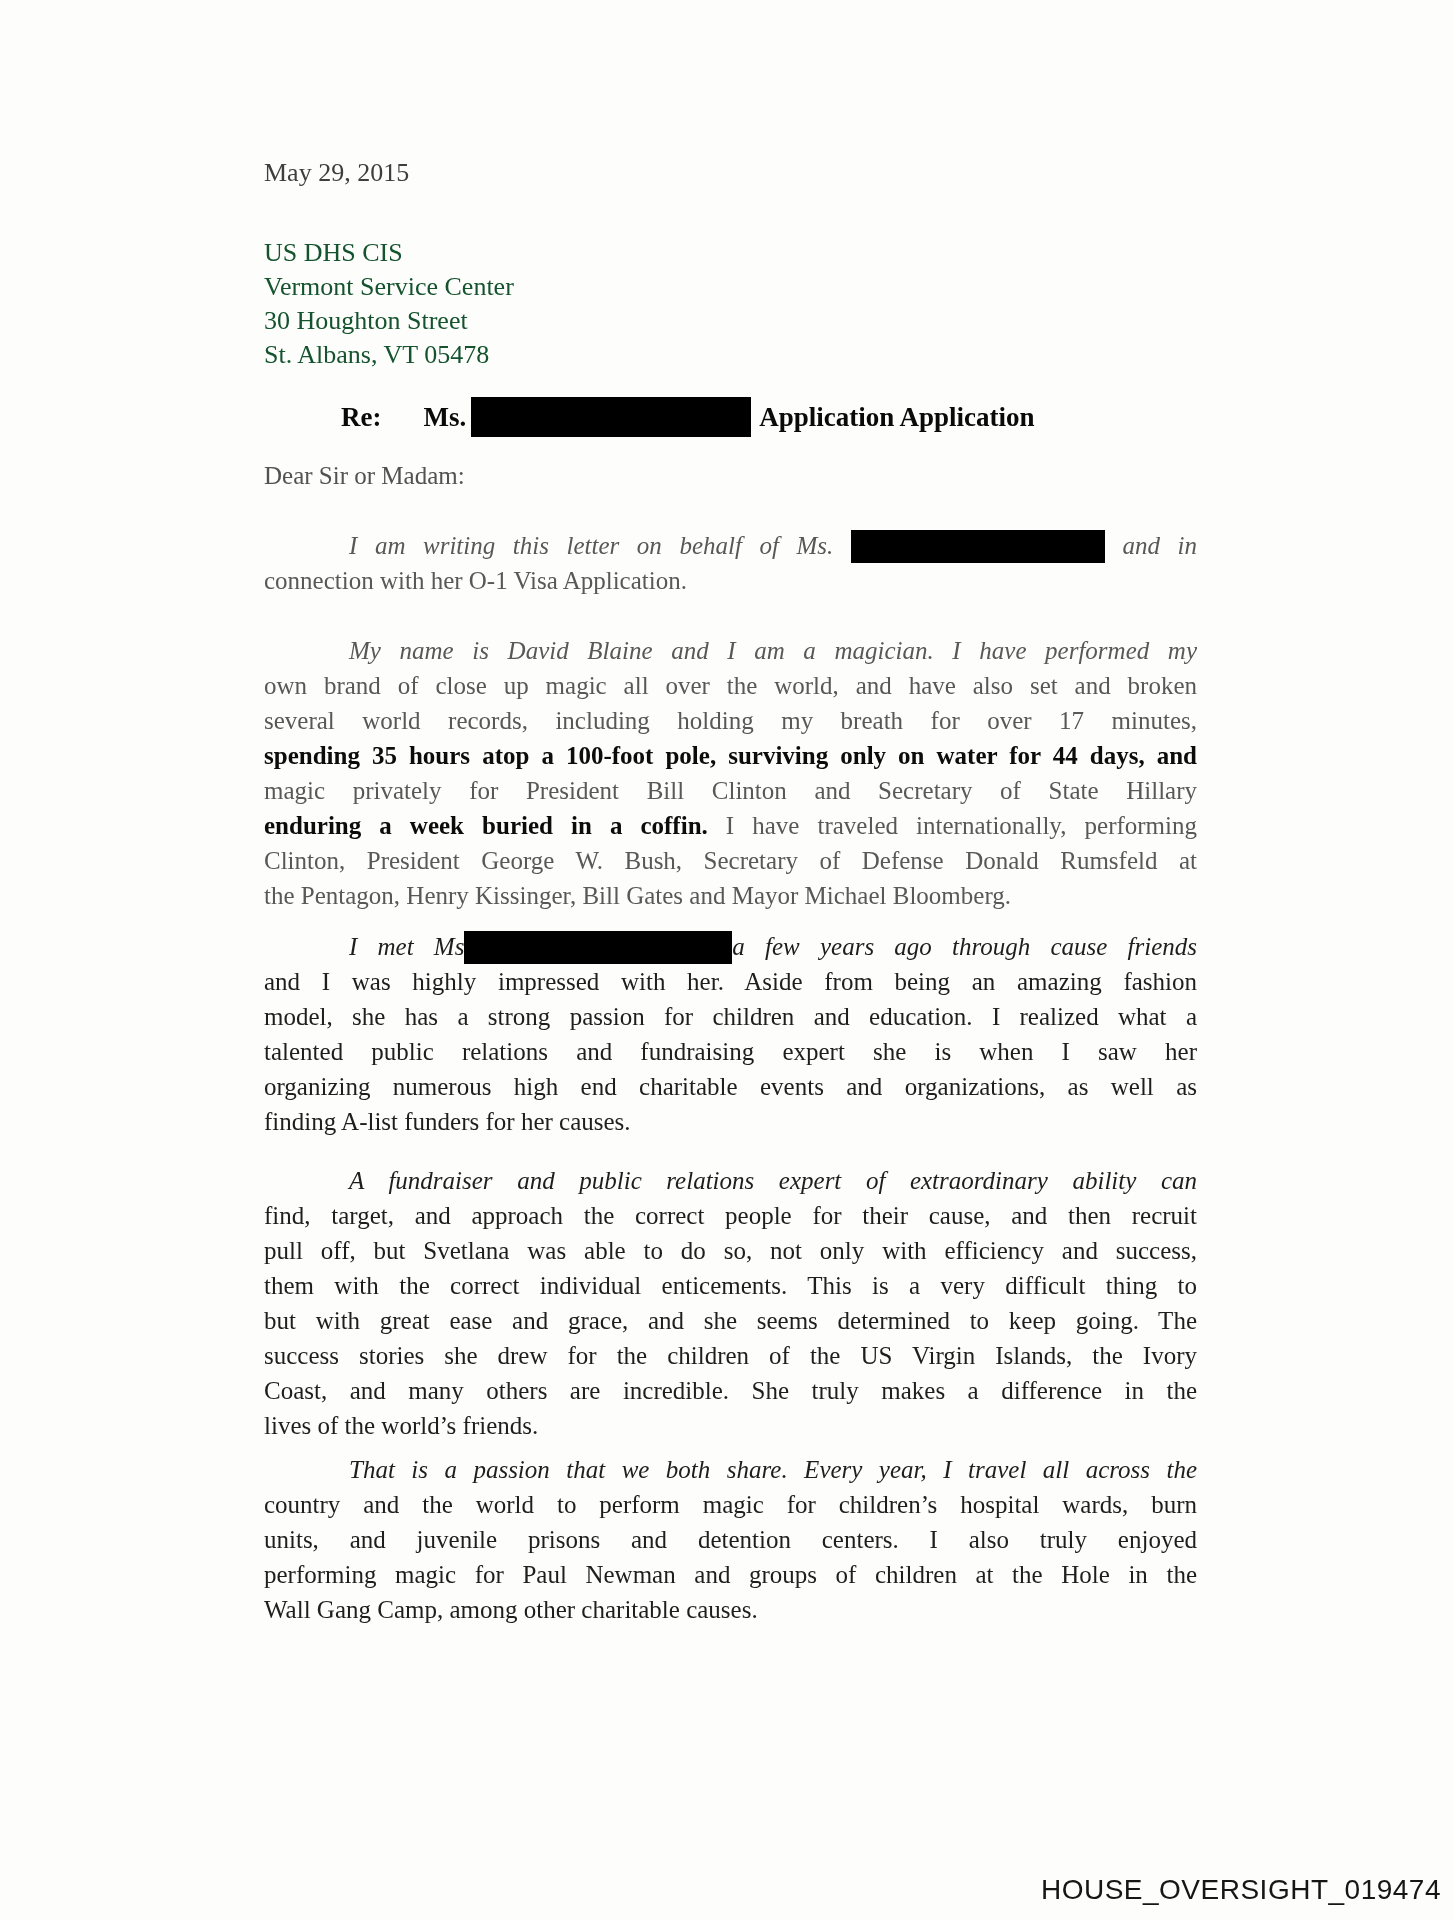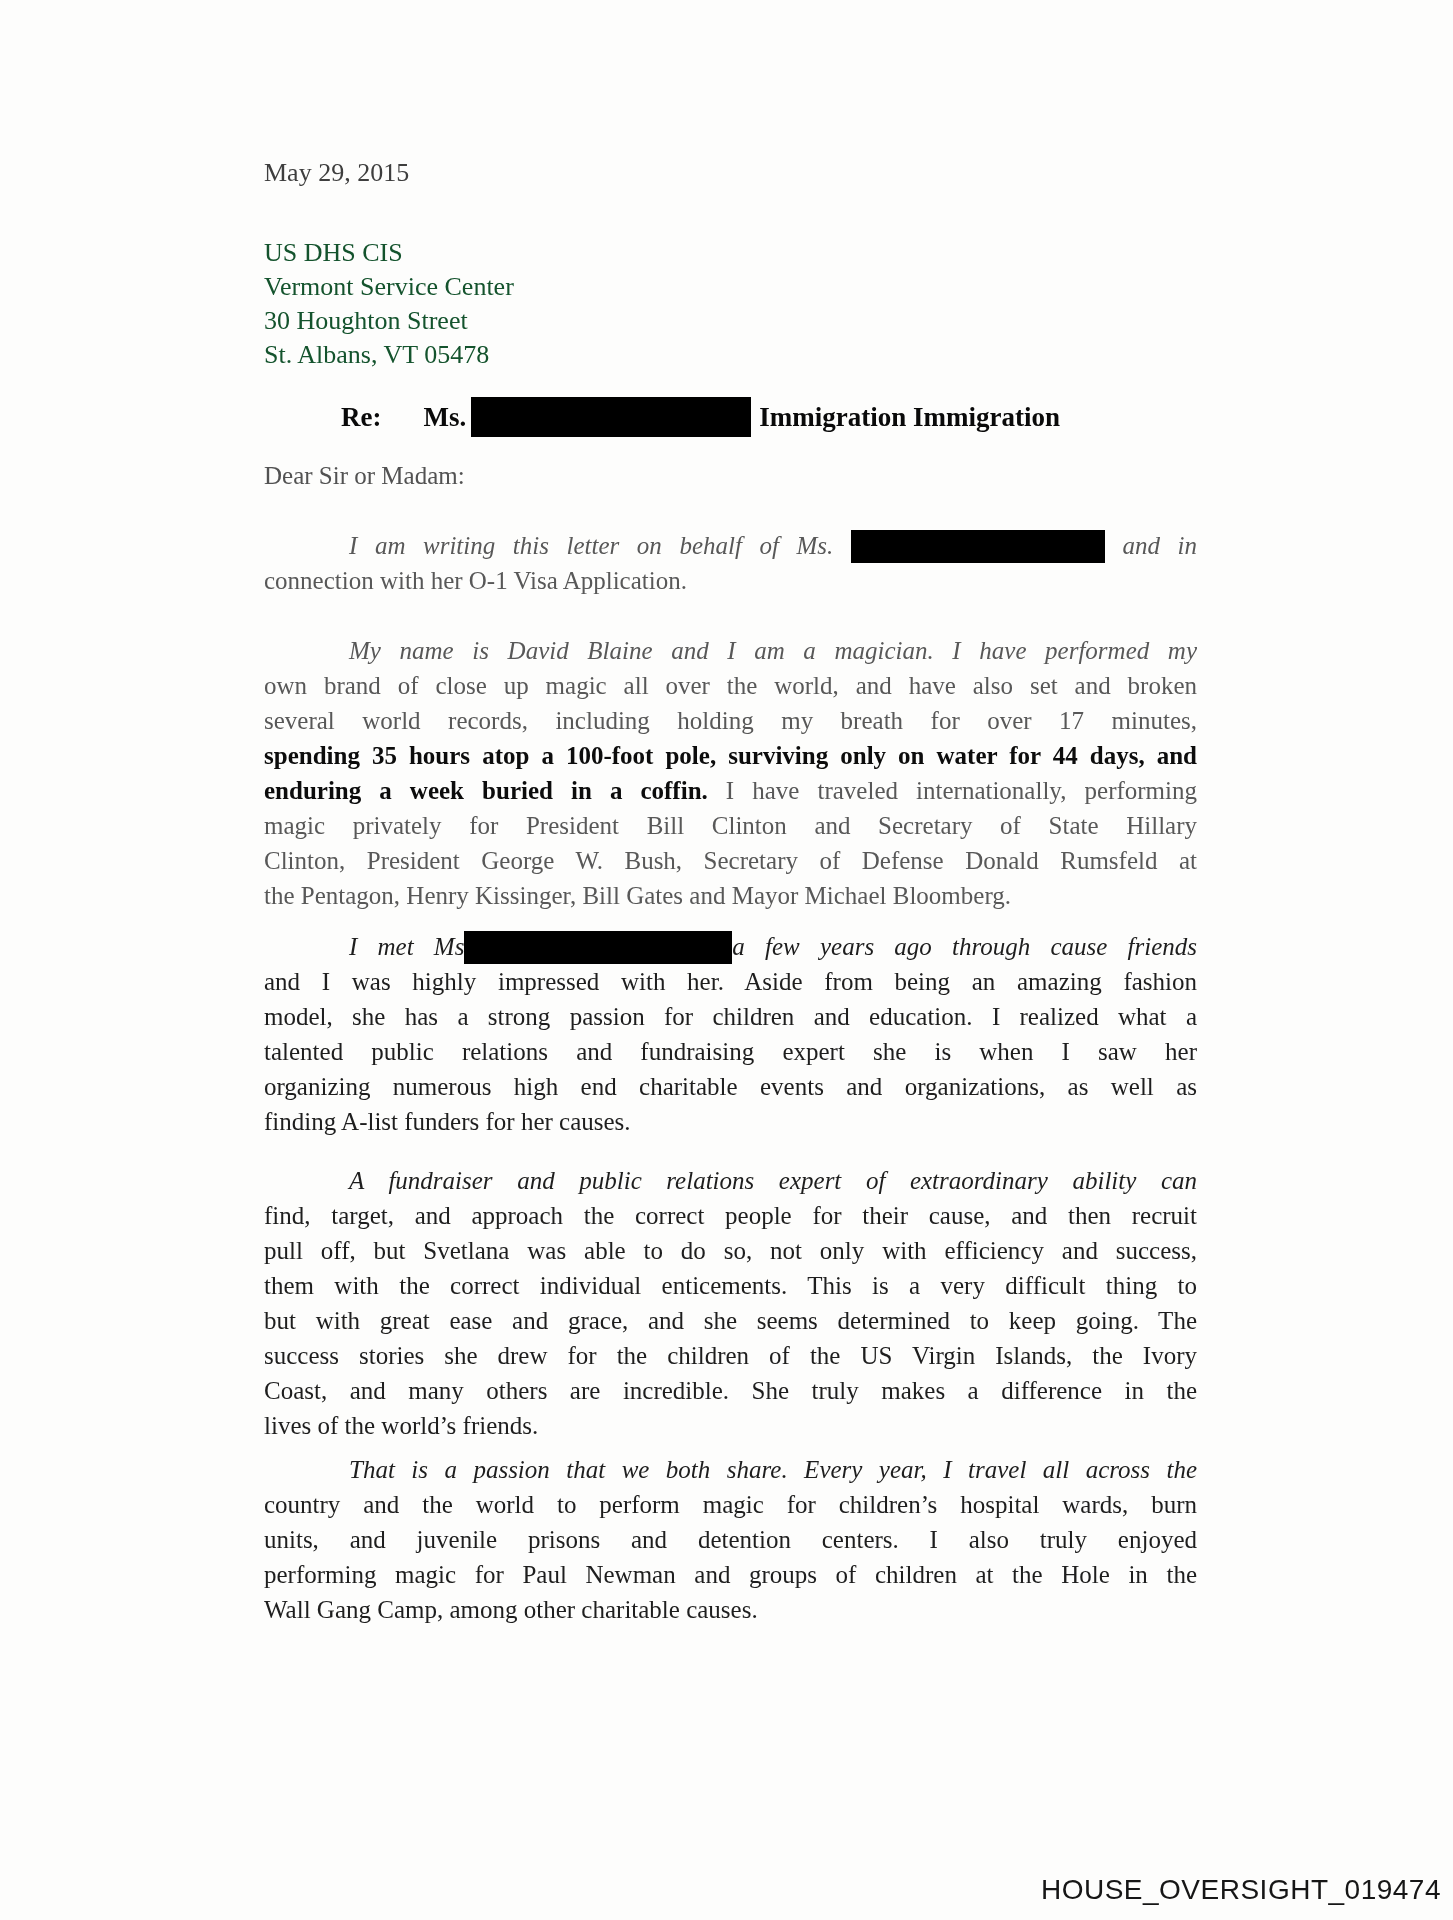--- a/index.html
+++ b/index.html
@@ -73,37 +73,37 @@
       <div>US DHS CIS</div>
       <div>Vermont Service Center</div>
       <div>30 Houghton Street</div>
       <div>St. Albans, VT 05478</div>
     </div>
 
     <div class="block subject-block">
       <span class="subject-label">Re:</span>
       <span class="subject-prefix">Ms.</span>
       <span class="subject-redaction"></span>
-      <span>Immigration Immigration</span>
+      <span>Application Application</span>
     </div>
 
     <div class="block salutation-block">Dear Sir or Madam:</div>
 
     <div class="paragraphs" id="paragraphs">
         <div class="para tone-light">
           <div class="line first"><span>I am writing this letter on behalf of Ms. </span><span class="redact" style="width: 254px;"></span><span> and in</span></div>
           <div class="line last"><span>connection with her O-1 Visa Application.</span></div>
         </div>
         <div class="para tone-light">
           <div class="line first"><span>My name is David Blaine and I am a magician.  I have performed my</span></div>
           <div class="line"><span>own brand of close up magic all over the world, and have also set and broken</span></div>
           <div class="line"><span>several world records, including holding my breath for over 17 minutes,</span></div>
           <div class="line"><span class="seg-b">spending 35 hours atop a 100-foot pole, surviving only on water for 44 days, and</span></div>
+          <div class="line"><span>magic privately for President Bill Clinton and Secretary of State Hillary</span></div>
           <div class="line"><span class="seg-b">enduring a week buried in a coffin.</span><span> I have traveled internationally, performing</span></div>
-          <div class="line"><span>magic privately for President Bill Clinton and Secretary of State Hillary</span></div>
           <div class="line"><span>Clinton, President George W. Bush, Secretary of Defense Donald Rumsfeld at</span></div>
           <div class="line last"><span>the Pentagon, Henry Kissinger, Bill Gates and Mayor Michael Bloomberg.</span></div>
         </div>
         <div class="para tone-dark">
           <div class="line first"><span>I met Ms</span><span class="redact" style="width: 268px;"></span><span>a few years ago through cause friends</span></div>
           <div class="line"><span>and I was highly impressed with her.  Aside from being an amazing fashion</span></div>
           <div class="line"><span>model, she has a strong passion for children and education.  I realized what a</span></div>
           <div class="line"><span>talented public relations and fundraising expert she is when I saw her</span></div>
           <div class="line"><span>organizing numerous high end charitable events and organizations, as well as</span></div>
           <div class="line last"><span>finding A-list funders for her causes.</span></div>

